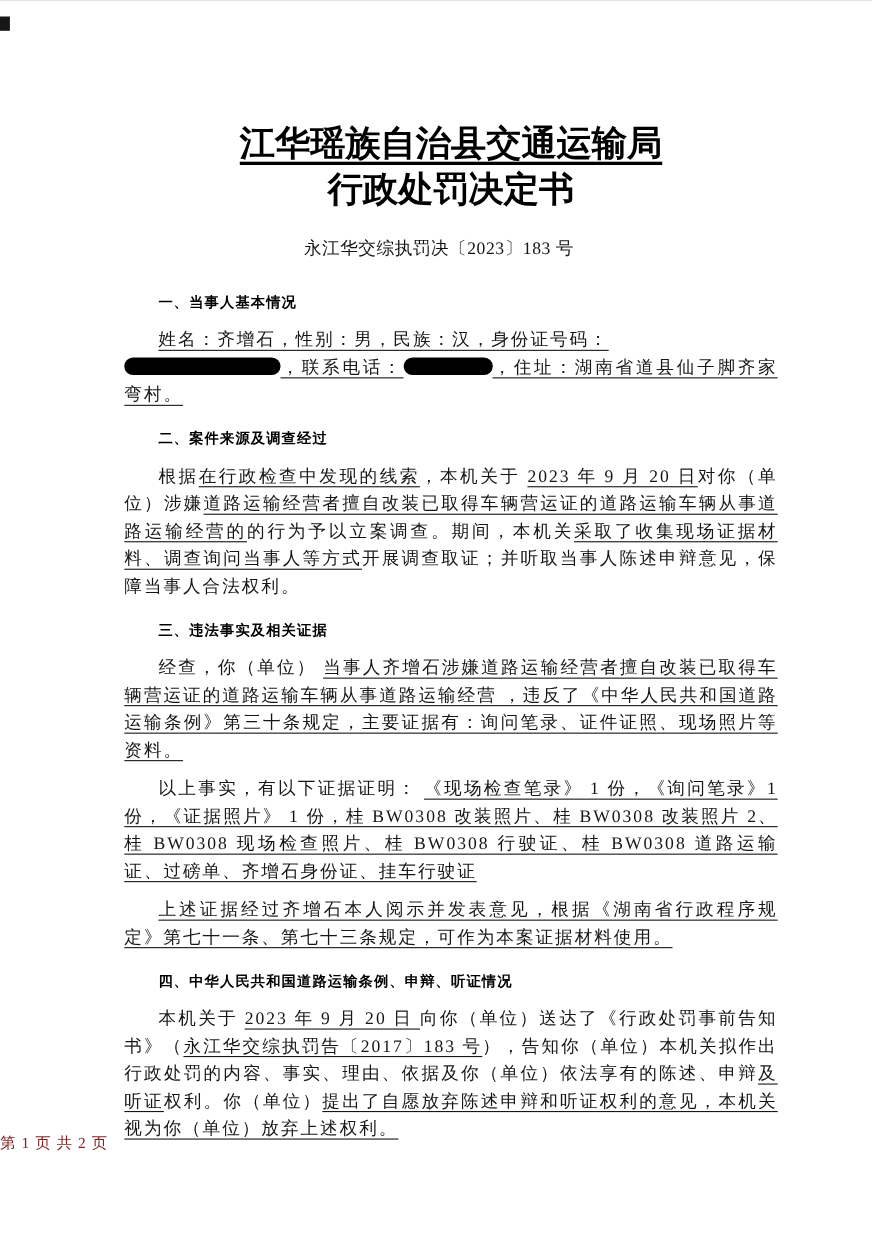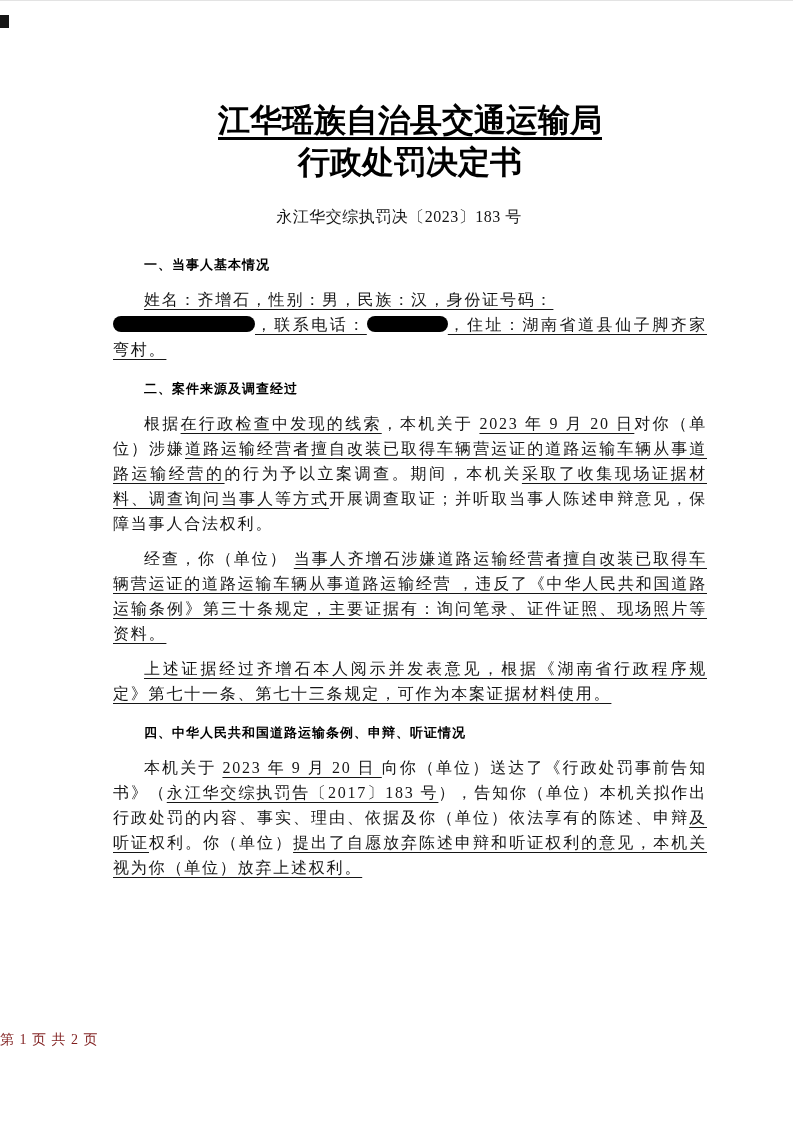--- a/index.html
+++ b/index.html
@@ -12,21 +12,21 @@
     color: #1a1a1a;
     border-top: 1px solid #e3e3e3;
   }
   .corner-mark {
     position: absolute; left: 0; top: 14px;
     width: 9px; height: 13px;
     background: #161616;
   }
   .content {
     position: absolute;
-    left: 113px; top: 4px;
+    left: 113px; top: 14px;
     width: 594px;
   }
   .title {
     margin-top: 94px;
     text-align: center;
     font-family: "Liberation Sans", "DejaVu Sans", sans-serif;
     font-weight: 700;
     font-size: 32px;
     line-height: 42px;
     color: #000;
@@ -96,20 +96,22 @@
   <div class="title">
     <div class="title-l1">江华瑶族自治县交通运输局</div>
     <div class="title-l2">行政处罚决定书</div>
   </div>
   <div class="docno">永江华交综执罚决〔2023〕183 号</div>
   <div>
       <div class="heading">一、当事人基本情况</div>
       <p class="para"><span class="u">姓名：齐增石，性别：男，民族：汉，身份证号码：</span><br><span class="redact u" style="width: 142px;"></span><span class="u">，联系电话：</span><span class="redact u" style="width: 81px;"></span><span class="u">，住址：湖南省道县仙子脚齐家弯村。</span></p>
       <div class="heading">二、案件来源及调查经过</div>
       <p class="para"><span>根据</span><span class="u">在行政检查中发现的线索</span><span>，本机关于 </span><span class="u">2023 年 9 月 20 日</span><span>对你（单位）涉嫌</span><span class="u">道路运输经营者擅自改装已取得车辆营运证的道路运输车辆从事道路运输经营的</span><span>的行为予以立案调查。期间，本机关</span><span class="u">采取了收集现场证据材料、调查询问当事人等方式</span><span>开展调查取证；并听取当事人陈述申辩意见，保障当事人合法权利。</span></p>
+      <div class="heading">三、违法事实及相关证据</div>
       <p class="para"><span>经查，你（单位） </span><span class="u">当事人齐增石涉嫌道路运输经营者擅自改装已取得车辆营运证的道路运输车辆从事道路运输经营 ，违反了《中华人民共和国道路运输条例》第三十条规定，主要证据有：询问笔录、证件证照、现场照片等资料。</span></p>
+      <p class="para"><span>以上事实，有以下证据证明： </span><span class="u">《现场检查笔录》 1 份，《询问笔录》1 份，《证据照片》 1 份，桂 BW0308 改装照片、桂 BW0308 改装照片 2、桂 BW0308 现场检查照片、桂 BW0308 行驶证、桂 BW0308 道路运输证、过磅单、齐增石身份证、挂车行驶证</span></p>
       <p class="para"><span class="u">上述证据经过齐增石本人阅示并发表意见，根据《湖南省行政程序规定》第七十一条、第七十三条规定，可作为本案证据材料使用。</span></p>
       <div class="heading">四、中华人民共和国道路运输条例、申辩、听证情况</div>
       <p class="para"><span>本机关于 </span><span class="u">2023 年 9 月 20 日 </span><span>向你（单位）送达了《行政处罚事前告知书》（</span><span class="u">永江华交综执罚告〔2017〕183 号</span><span>），告知你（单位）本机关拟作出行政处罚的内容、事实、理由、依据及你（单位）依法享有的陈述、申辩</span><span class="u">及听证</span><span>权利。你（单位）</span><span class="u">提出了自愿放弃陈述申辩和听证权利的意见，本机关视为你（单位）放弃上述权利。</span></p>
     </div>
 </div>
 
 <div class="footer">第 1 页 共 2 页</div>
 
 </body></html>

